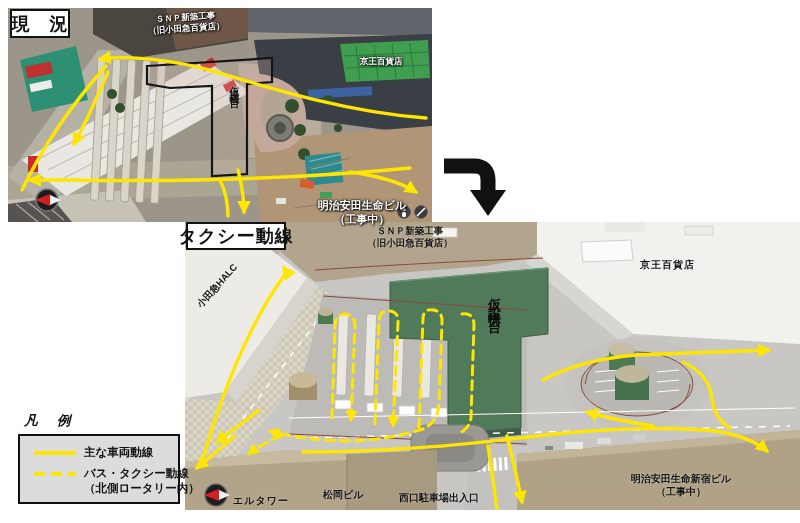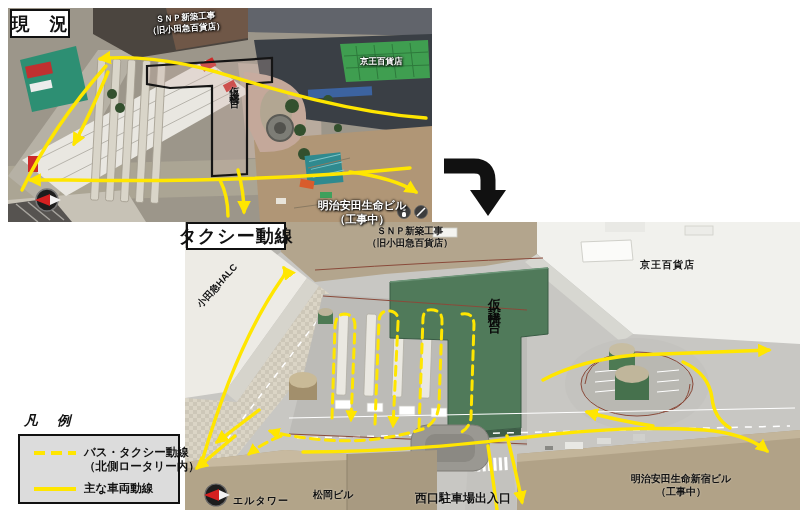--- a/index.html
+++ b/index.html
@@ -281,38 +281,38 @@
     </svg>
 
     <div class="render-label" style="left:135px;top:3px;width:180px;font-size:9.5px;">
       <span>ＳＮＰ新築工事</span><br>
       <span>（旧小田急百貨店）</span>
     </div>
     <div class="render-label" style="left:455px;top:36px;font-size:10px;letter-spacing:1px;">京王百貨店</div>
     <div class="render-label" style="left:14px;top:78px;font-size:9.5px;transform:rotate(-48deg);transform-origin:left center;">小田急HALC</div>
     <div class="vert-label" style="left:300px;top:66px;font-size:13px;letter-spacing:7px;color:#0a0a0a;">仮設構台</div>
     <div class="render-label" style="left:48px;top:272px;font-size:10px;letter-spacing:1px;">エルタワー</div>
-    <div class="render-label" style="left:128px;top:266px;font-size:10px;">松岡ビル</div>
-    <div class="render-label" style="left:214px;top:269px;font-size:12px;margin-left:16px;">西口駐車場出入口</div>
+    <div class="render-label" style="left:138px;top:266px;font-size:10px;">松岡ビル</div>
+    <div class="render-label" style="left:214px;top:269px;font-size:10px;">西口駐車場出入口</div>
     <div class="render-label" style="left:436px;top:250px;width:120px;font-size:10px;">
       <span>明治安田生命新宿ビル</span><br>
       <span>（工事中）</span>
     </div>
 
     <div class="cap-box" style="left:1px;top:0px;width:96px;height:24px;">タクシー動線</div>
   </div>
 
   <div id="legend-title" class="abs">凡　例</div>
   <div id="legend-box" class="abs">
+    <div class="legend-row">
+      <div class="swatch-solid"></div>
+      <div class="legend-text">主な車両動線</div>
+    </div>
     <div class="legend-row">
       <div class="swatch-dashed"></div>
       <div class="legend-text">
         <span>バス・タクシー動線</span><br>
         <span>（北側ロータリー内）</span>
       </div>
     </div>
-    <div class="legend-row">
-      <div class="swatch-solid"></div>
-      <div class="legend-text">主な車両動線</div>
-    </div>
   </div>
 
 </div>
 
 </body></html>

